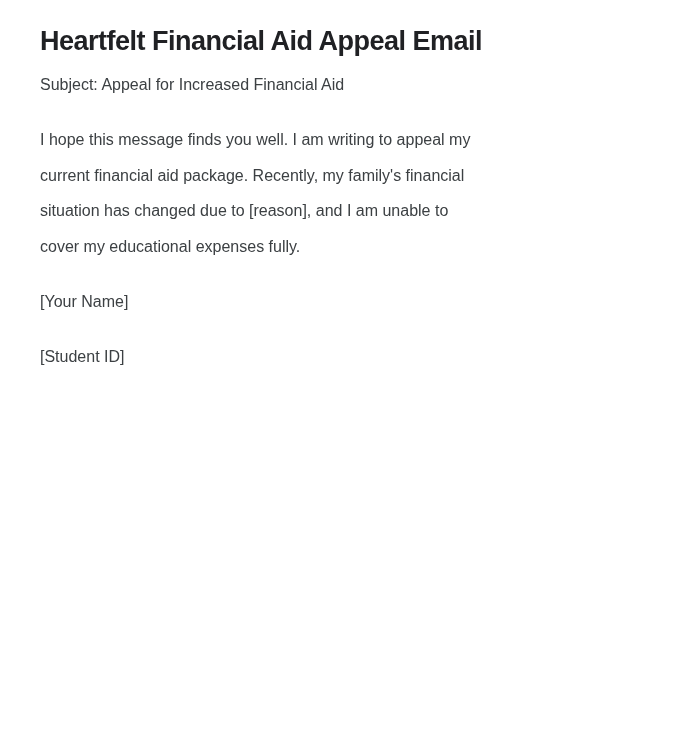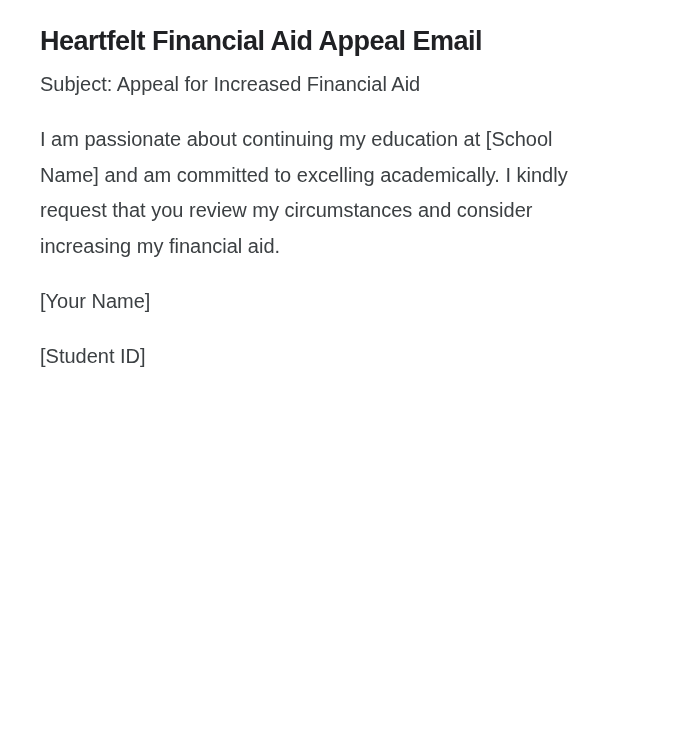--- a/index.html
+++ b/index.html
@@ -23,41 +23,41 @@
   .page-title {
     margin: 0 0 9px 0;
     font-size: 27px;
     line-height: 34px;
     font-weight: 700;
     letter-spacing: -0.5px;
     color: #202124;
   }
   .body-text {
     margin: 0 0 19.5px 0;
-    font-size: 20px;
+    font-size: 16px;
     line-height: 35.5px;
     font-weight: 400;
     color: #3c4043;
     white-space: pre-line;
     max-width: 620px;
   }
 </style>
 </head>
 <body>
 
 <main class="page">
   <h1 class="page-title">Heartfelt Financial Aid Appeal Email</h1>
 
   <p class="body-text">Subject: Appeal for Increased Financial Aid</p>
 
 
+  <p class="body-text">I hope this message finds you well. I am writing to appeal my
+current financial aid package. Recently, my family's financial
+situation has changed due to [reason], and I am unable to
+cover my educational expenses fully.</p>
 
-  <p class="body-text">I am passionate about continuing my education at [School
-Name] and am committed to excelling academically. I kindly
-request that you review my circumstances and consider
-increasing my financial aid.</p>
 
 
 
   <p class="body-text">[Your Name]</p>
 
   <p class="body-text">[Student ID]</p>
 </main>
 
 </body></html>

